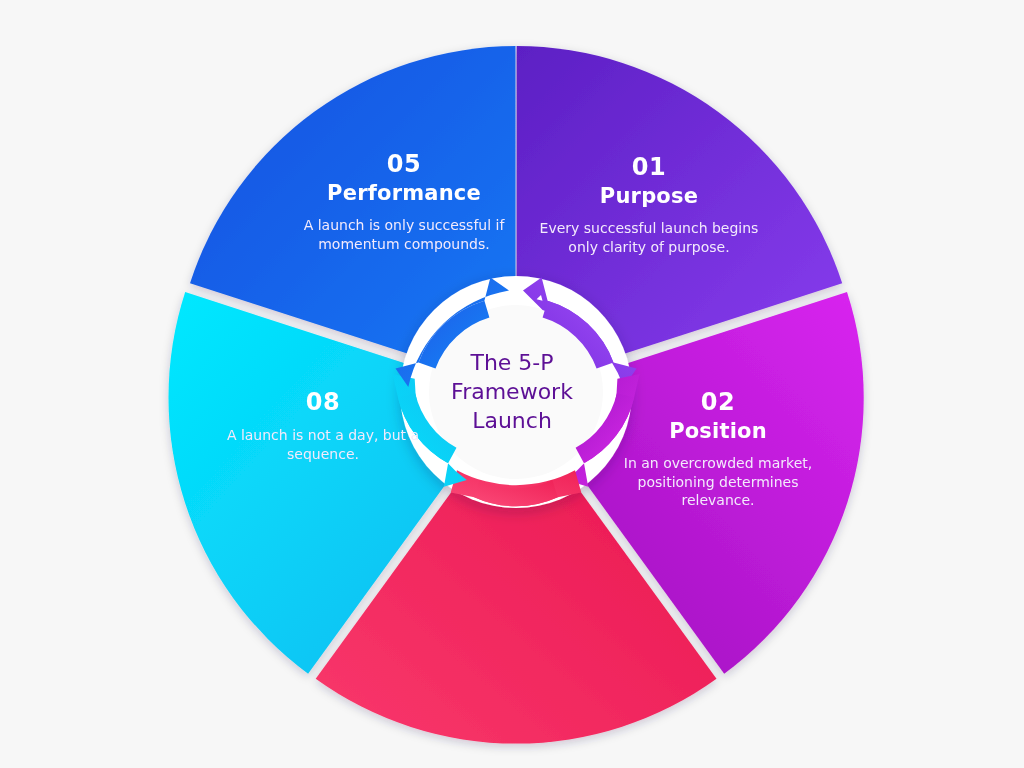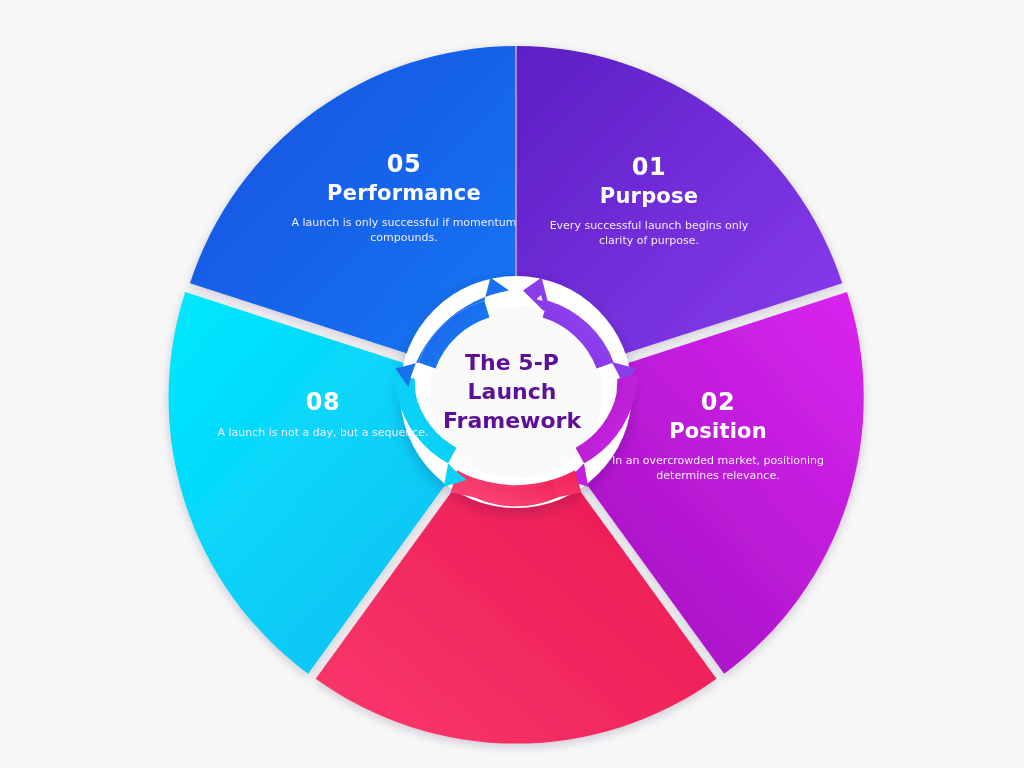--- a/index.html
+++ b/index.html
@@ -42,21 +42,21 @@
     color: #ffffff;
   }
   .seg-title {
     font-size: 21px;
     font-weight: 700;
     margin-top: 4px;
     color: #ffffff;
     letter-spacing: 0.2px;
   }
   .seg-desc {
-    font-size: 11px;
+    font-size: 14px;
     font-weight: 400;
     line-height: 1.33;
     margin-top: 11px;
     color: #f3eafc;
   }
   
   #lbl-01 { left: 534px; top: 155px; }
   #lbl-02 { left: 603px; top: 390px; }
   #lbl-03 { left: 405px; top: 545px; }
   #lbl-04 { left: 208px; top: 390px; }
@@ -64,21 +64,21 @@
 
   
   #hub-text {
     position: absolute;
     left: 412px;
     top: 348px;
     width: 200px;
     text-align: center;
     color: #5d1096;
     font-size: 22px;
-    font-weight: 700;
+    font-weight: 400;
     line-height: 1.32;
     pointer-events: none;
   }
   #hub-text div { white-space: nowrap; }
 </style>
 </head>
 <body style="background: rgb(247, 247, 247);">
 
 <div id="stage" style="background: rgb(247, 247, 247);">
 
@@ -199,17 +199,17 @@
   </div>
 
   <div class="seg-label" id="lbl-05">
     <div class="seg-num">05</div>
     <div class="seg-title">Performance</div>
     <div class="seg-desc">A launch is only successful if momentum compounds.</div>
   </div>
 
   <div id="hub-text" style="color: rgb(93, 16, 150);">
     <div>The 5-P</div>
+    <div>Framework</div>
     <div>Launch</div>
-    <div>Framework</div>
   </div>
 
 </div>
 
 </body></html>

